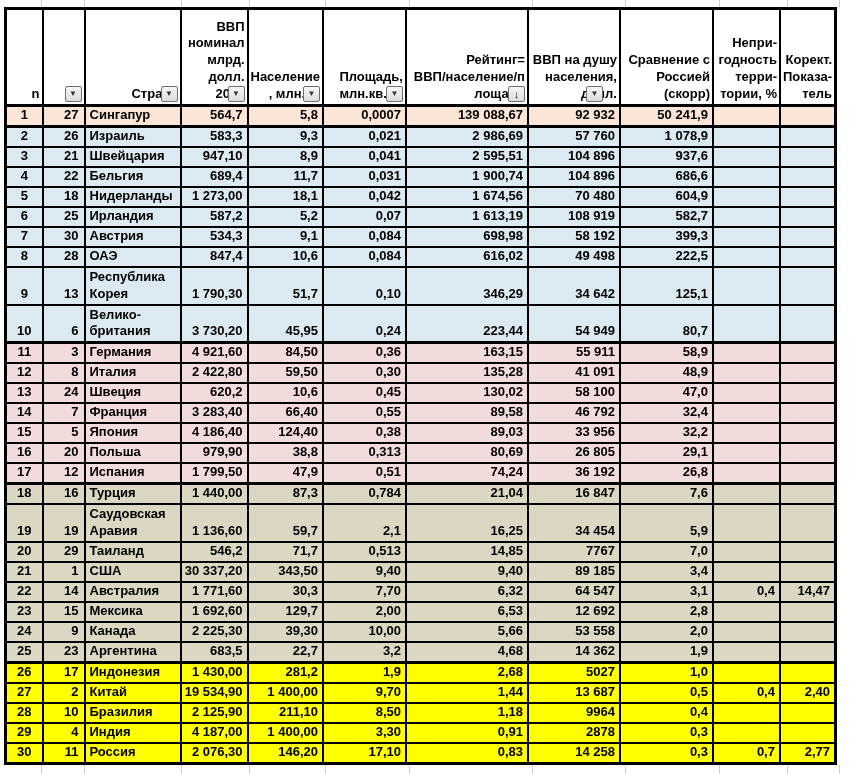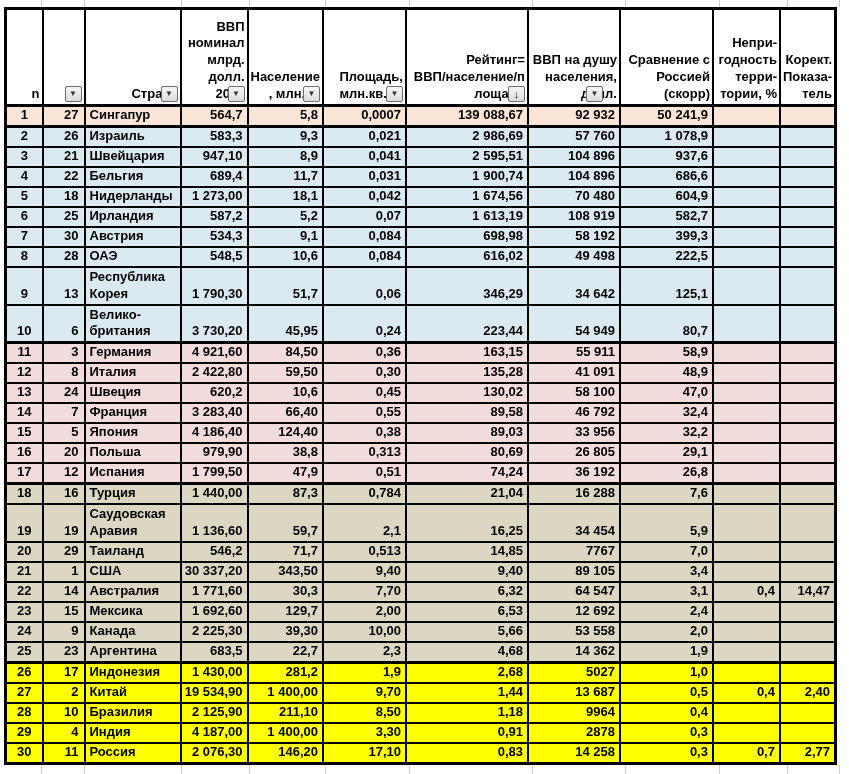--- a/index.html
+++ b/index.html
@@ -207,37 +207,37 @@
         <td class="c6">698,98</td>
         <td class="c7">58 192</td>
         <td class="c8">399,3</td>
         <td class="c9"></td>
         <td class="c10"></td>
       </tr>
       <tr style="background: rgb(219, 234, 241);">
         <td class="c0">8</td>
         <td class="c1">28</td>
         <td class="c2">ОАЭ</td>
-        <td class="c3">548,5</td>
+        <td class="c3">847,4</td>
         <td class="c4">10,6</td>
         <td class="c5">0,084</td>
         <td class="c6">616,02</td>
         <td class="c7">49 498</td>
         <td class="c8">222,5</td>
         <td class="c9"></td>
         <td class="c10"></td>
       </tr>
       <tr class="tall" style="background: rgb(219, 234, 241);">
         <td class="c0">9</td>
         <td class="c1">13</td>
         <td class="c2">Республика
 Корея</td>
         <td class="c3">1 790,30</td>
         <td class="c4">51,7</td>
-        <td class="c5">0,06</td>
+        <td class="c5">0,10</td>
         <td class="c6">346,29</td>
         <td class="c7">34 642</td>
         <td class="c8">125,1</td>
         <td class="c9"></td>
         <td class="c10"></td>
       </tr>
       <tr class="tall gend" style="background: rgb(219, 234, 241);">
         <td class="c0">10</td>
         <td class="c1">6</td>
         <td class="c2">Велико-
@@ -343,21 +343,21 @@
         <td class="c10"></td>
       </tr>
       <tr style="background: rgb(219, 215, 194);">
         <td class="c0">18</td>
         <td class="c1">16</td>
         <td class="c2">Турция</td>
         <td class="c3">1 440,00</td>
         <td class="c4">87,3</td>
         <td class="c5">0,784</td>
         <td class="c6">21,04</td>
-        <td class="c7">16 288</td>
+        <td class="c7">16 847</td>
         <td class="c8">7,6</td>
         <td class="c9"></td>
         <td class="c10"></td>
       </tr>
       <tr class="tall" style="background: rgb(219, 215, 194);">
         <td class="c0">19</td>
         <td class="c1">19</td>
         <td class="c2">Саудовская
 Аравия</td>
         <td class="c3">1 136,60</td>
@@ -383,21 +383,21 @@
         <td class="c10"></td>
       </tr>
       <tr style="background: rgb(219, 215, 194);">
         <td class="c0">21</td>
         <td class="c1">1</td>
         <td class="c2">США</td>
         <td class="c3">30 337,20</td>
         <td class="c4">343,50</td>
         <td class="c5">9,40</td>
         <td class="c6">9,40</td>
-        <td class="c7">89 105</td>
+        <td class="c7">89 185</td>
         <td class="c8">3,4</td>
         <td class="c9"></td>
         <td class="c10"></td>
       </tr>
       <tr style="background: rgb(219, 215, 194);">
         <td class="c0">22</td>
         <td class="c1">14</td>
         <td class="c2">Австралия</td>
         <td class="c3">1 771,60</td>
         <td class="c4">30,3</td>
@@ -410,21 +410,21 @@
       </tr>
       <tr style="background: rgb(219, 215, 194);">
         <td class="c0">23</td>
         <td class="c1">15</td>
         <td class="c2">Мексика</td>
         <td class="c3">1 692,60</td>
         <td class="c4">129,7</td>
         <td class="c5">2,00</td>
         <td class="c6">6,53</td>
         <td class="c7">12 692</td>
-        <td class="c8">2,4</td>
+        <td class="c8">2,8</td>
         <td class="c9"></td>
         <td class="c10"></td>
       </tr>
       <tr style="background: rgb(219, 215, 194);">
         <td class="c0">24</td>
         <td class="c1">9</td>
         <td class="c2">Канада</td>
         <td class="c3">2 225,30</td>
         <td class="c4">39,30</td>
         <td class="c5">10,00</td>
@@ -433,21 +433,21 @@
         <td class="c8">2,0</td>
         <td class="c9"></td>
         <td class="c10"></td>
       </tr>
       <tr class="gend" style="background: rgb(219, 215, 194);">
         <td class="c0">25</td>
         <td class="c1">23</td>
         <td class="c2">Аргентина</td>
         <td class="c3">683,5</td>
         <td class="c4">22,7</td>
-        <td class="c5">2,3</td>
+        <td class="c5">3,2</td>
         <td class="c6">4,68</td>
         <td class="c7">14 362</td>
         <td class="c8">1,9</td>
         <td class="c9"></td>
         <td class="c10"></td>
       </tr>
       <tr style="background: rgb(255, 255, 0);">
         <td class="c0">26</td>
         <td class="c1">17</td>
         <td class="c2">Индонезия</td>

